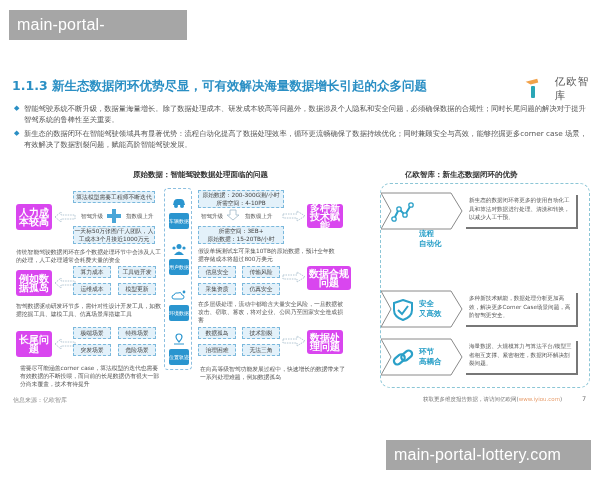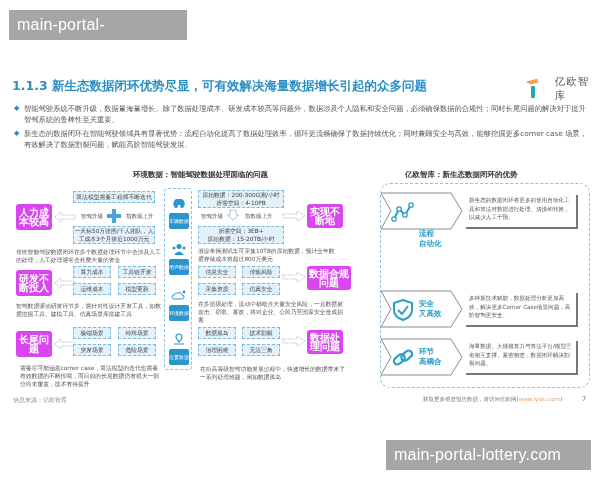--- a/index.html
+++ b/index.html
@@ -69,34 +69,34 @@
   <div class="bullet">
     <span class="bullet-mark">◆</span>
     <span>智能驾驶系统不断升级，数据量海量增长。除了数据处理成本、研发成本较高等问题外，数据涉及个人隐私和安全问题，必须确保数据的合规性；同时长尾问题的解决对于提升智驾系统的鲁棒性至关重要。</span>
   </div>
   <div class="bullet">
     <span class="bullet-mark">◆</span>
     <span>新生态的数据闭环在智能驾驶领域具有显著优势：流程自动化提高了数据处理效率，循环更流畅确保了数据持续优化；同时兼顾安全与高效，能够挖掘更多corner case 场景，有效解决了数据割裂问题，赋能高阶智能驾驶发展。</span>
   </div>
 </div>
 
-<div class="panel-title pt-left">环境数据：智能驾驶数据处理面临的问题</div>
+<div class="panel-title pt-left">原始数据：智能驾驶数据处理面临的问题</div>
 
 <div class="bluebox" style="left:16px;top:204px;width:36px;height:26px;">人力成本较高</div>
 <svg class="arrow-left" style="left:54px;top:211px;" viewBox="0 0 22 12">
     <path d="M1 6 L7 1 L7 4 L21 4 L21 8 L7 8 L7 11 Z" fill="none" stroke="#9fb7c8" stroke-width="0.8" stroke-dasharray="1.5 1"></path>
   </svg>
 <div class="dashbox" style="left:73px;top:191px;width:82px;height:12px;">算法模型需要工程师不断迭代</div>
 <div class="smalllbl" style="left:81px;top:213px;">智驾升级</div>
 <div class="plus" style="left:107px;top:209px;"></div>
 <div class="smalllbl" style="left:126px;top:213px;">指数级上升</div>
 <div class="dashbox" style="left:73px;top:226px;width:82px;height:18px;">一天标50万张图/千人团队，人工成本3个月接近1000万元</div>
 <div class="note" style="left:16px;top:248px;width:145px;">传统智能驾驶数据闭环在多个数据处理环节中会涉及人工的处理，人工处理通常会耗费大量的资金</div>
 
-<div class="bluebox" style="left:16px;top:270px;width:36px;height:26px;">研发不断投入</div>
+<div class="bluebox" style="left:16px;top:270px;width:36px;height:26px;">例如数据孤岛</div>
 <svg class="arrow-left" style="left:54px;top:277px;" viewBox="0 0 22 12">
     <path d="M1 6 L7 1 L7 4 L21 4 L21 8 L7 8 L7 11 Z" fill="none" stroke="#9fb7c8" stroke-width="0.8" stroke-dasharray="1.5 1"></path>
   </svg>
 <div class="dashbox" style="left:73px;top:266px;width:38px;height:12px;">算力成本</div>
 <div class="dashbox" style="left:118px;top:266px;width:38px;height:12px;">工具链开发</div>
 <div class="dashbox" style="left:73px;top:283px;width:38px;height:12px;">运维成本</div>
 <div class="dashbox" style="left:118px;top:283px;width:38px;height:12px;">模型更新</div>
 <div class="note" style="left:16px;top:302px;width:145px;">智驾数据驱动研发环节多，需针对性设计开发工具，如数据挖掘工具、建模工具、仿真场景库搭建工具</div>
 
 <div class="bluebox" style="left:16px;top:331px;width:36px;height:26px;">长尾问题</div>
@@ -141,21 +141,21 @@
 <svg style="position:absolute;left:226px;top:209px;width:14px;height:12px;" viewBox="0 0 14 12">
     <path d="M4 1 L10 1 L10 6 L13 6 L7 11 L1 6 L4 6 Z" fill="none" stroke="#9fb7c8" stroke-width="0.8"></path>
   </svg>
 <div class="smalllbl" style="left:245px;top:213px;">指数级上升</div>
 <div class="dashbox" style="left:198px;top:226px;width:86px;height:18px;white-space:pre-line;">所需空间：3EB+
 原始数据：15-20TB/小时</div>
 <div class="note" style="left:198px;top:247px;width:140px;">假设单辆测试车可采集10TB的原始数据，预计全年数据存储成本将超过800万美元</div>
 <svg class="arrow-right" style="left:282px;top:210px;" viewBox="0 0 24 12">
     <path d="M1 4 L15 4 L15 1 L23 6 L15 11 L15 8 L1 8 Z" fill="none" stroke="#9fb7c8" stroke-width="0.8" stroke-dasharray="1.5 1"></path>
   </svg>
-<div class="bluebox" style="left:307px;top:204px;width:36px;height:24px;">实现不断地</div>
+<div class="bluebox" style="left:307px;top:204px;width:36px;height:24px;">多种新技术赋能</div>
 
 <div class="dashbox" style="left:198px;top:266px;width:38px;height:12px;">信息安全</div>
 <div class="dashbox" style="left:242px;top:266px;width:38px;height:12px;">传输风险</div>
 <div class="dashbox" style="left:198px;top:283px;width:38px;height:12px;">采集资质</div>
 <div class="dashbox" style="left:242px;top:283px;width:38px;height:12px;">仿真安全</div>
 <svg class="arrow-right" style="left:282px;top:271px;" viewBox="0 0 24 12">
     <path d="M1 4 L15 4 L15 1 L23 6 L15 11 L15 8 L1 8 Z" fill="none" stroke="#9fb7c8" stroke-width="0.8" stroke-dasharray="1.5 1"></path>
   </svg>
 <div class="bluebox" style="left:307px;top:266px;width:44px;height:24px;">数据合规问题</div>
 <div class="note" style="left:198px;top:300px;width:150px;">在多层级处理，流动中都暗含大量安全风险，一旦数据被攻击、窃取、篡改，将对企业、公民乃至国家安全造成损害</div>

